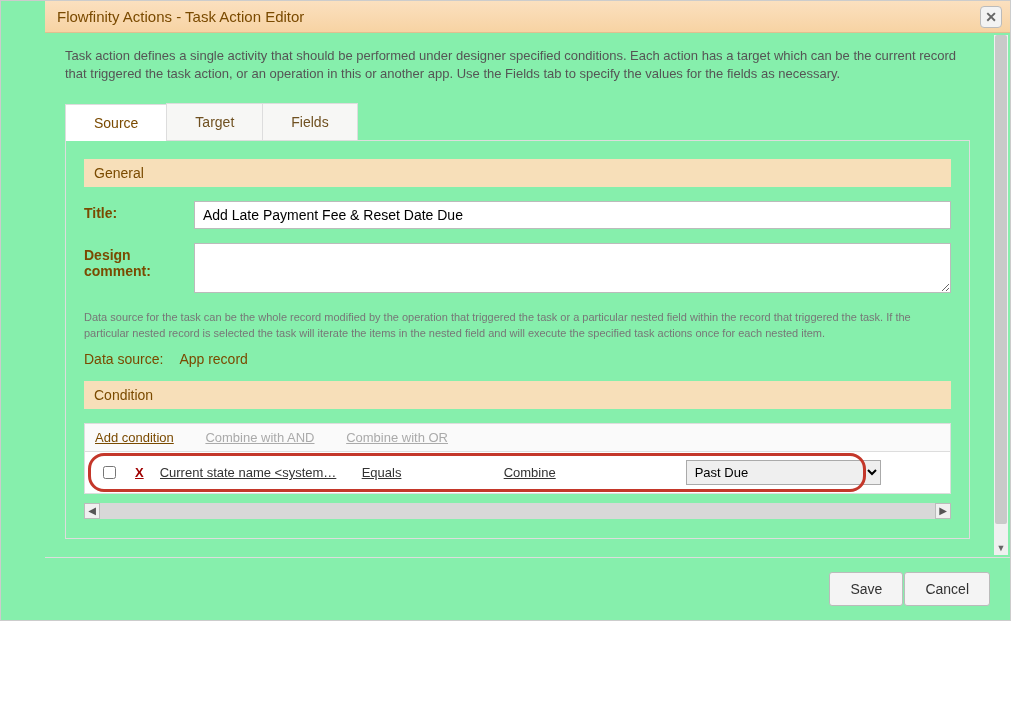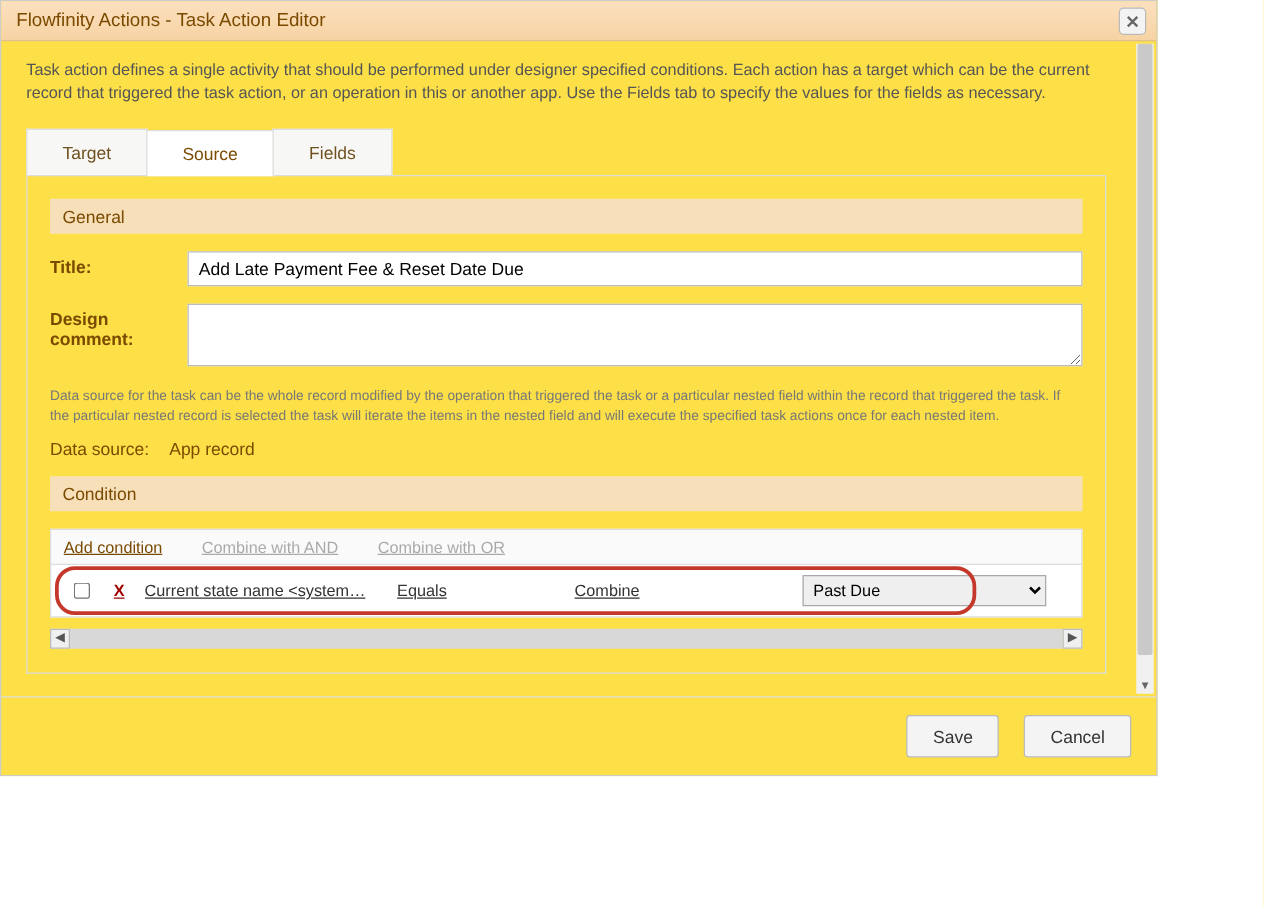--- a/index.html
+++ b/index.html
@@ -4,24 +4,25 @@
 <style>
   * { box-sizing: border-box; }
   body {
     margin: 0;
     font-family: Arial, Helvetica, sans-serif;
     font-size: 13px;
     color: #333;
     background: #fff;
   }
   .dialog {
-    width: 926px;
+    width: 1011px;
     border: 1px solid #ccc;
     position: relative;
-    background: #fde047;
+    background: #86efac;
+    padding-left: 44px;
   }
   .title-bar {
     background: linear-gradient(#fbe0bf, #f7d3a3);
     border-bottom: 1px solid #e0c090;
     padding: 7px 12px;
     color: #7a4a00;
     font-size: 15px;
     position: relative;
   }
   .close-btn {
@@ -238,21 +239,21 @@
   .hs-track {
     flex: 1;
     height: 16px;
     background: #d8d8d8;
   }
   .footer-bar {
     border-top: 1px solid #ddd;
     padding: 14px 20px;
     display: flex;
     justify-content: flex-end;
-    gap: 20px;
+    gap: 1px;
   }
   .btn {
     padding: 8px 20px;
     border: 1px solid #bbb;
     background: #f4f4f4;
     border-radius: 3px;
     font-size: 14px;
     cursor: pointer;
     color: #333;
   }
@@ -275,22 +276,22 @@
       <div class="scrollbar-thumb"></div>
       <div class="scrollbar-arrow" style="bottom:0">▼</div>
     </div>
 
     <div class="inner">
 
 
       <div class="desc">Task action defines a single activity that should be performed under designer specified conditions. Each action has a target which can be the current record that triggered the task action, or an operation in this or another app. Use the Fields tab to specify the values for the fields as necessary.</div>
 
       <div class="tab-row">
+        <div class="tab active">Source</div>
         <div class="tab">Target</div>
-        <div class="tab active">Source</div>
         <div class="tab">Fields</div>
       </div>
 
       <div class="panel">
 
         <div class="section-header">General</div>
 
         <div class="form-row">
           <div class="form-label">Title:</div>
           <div class="form-control-wrap">

